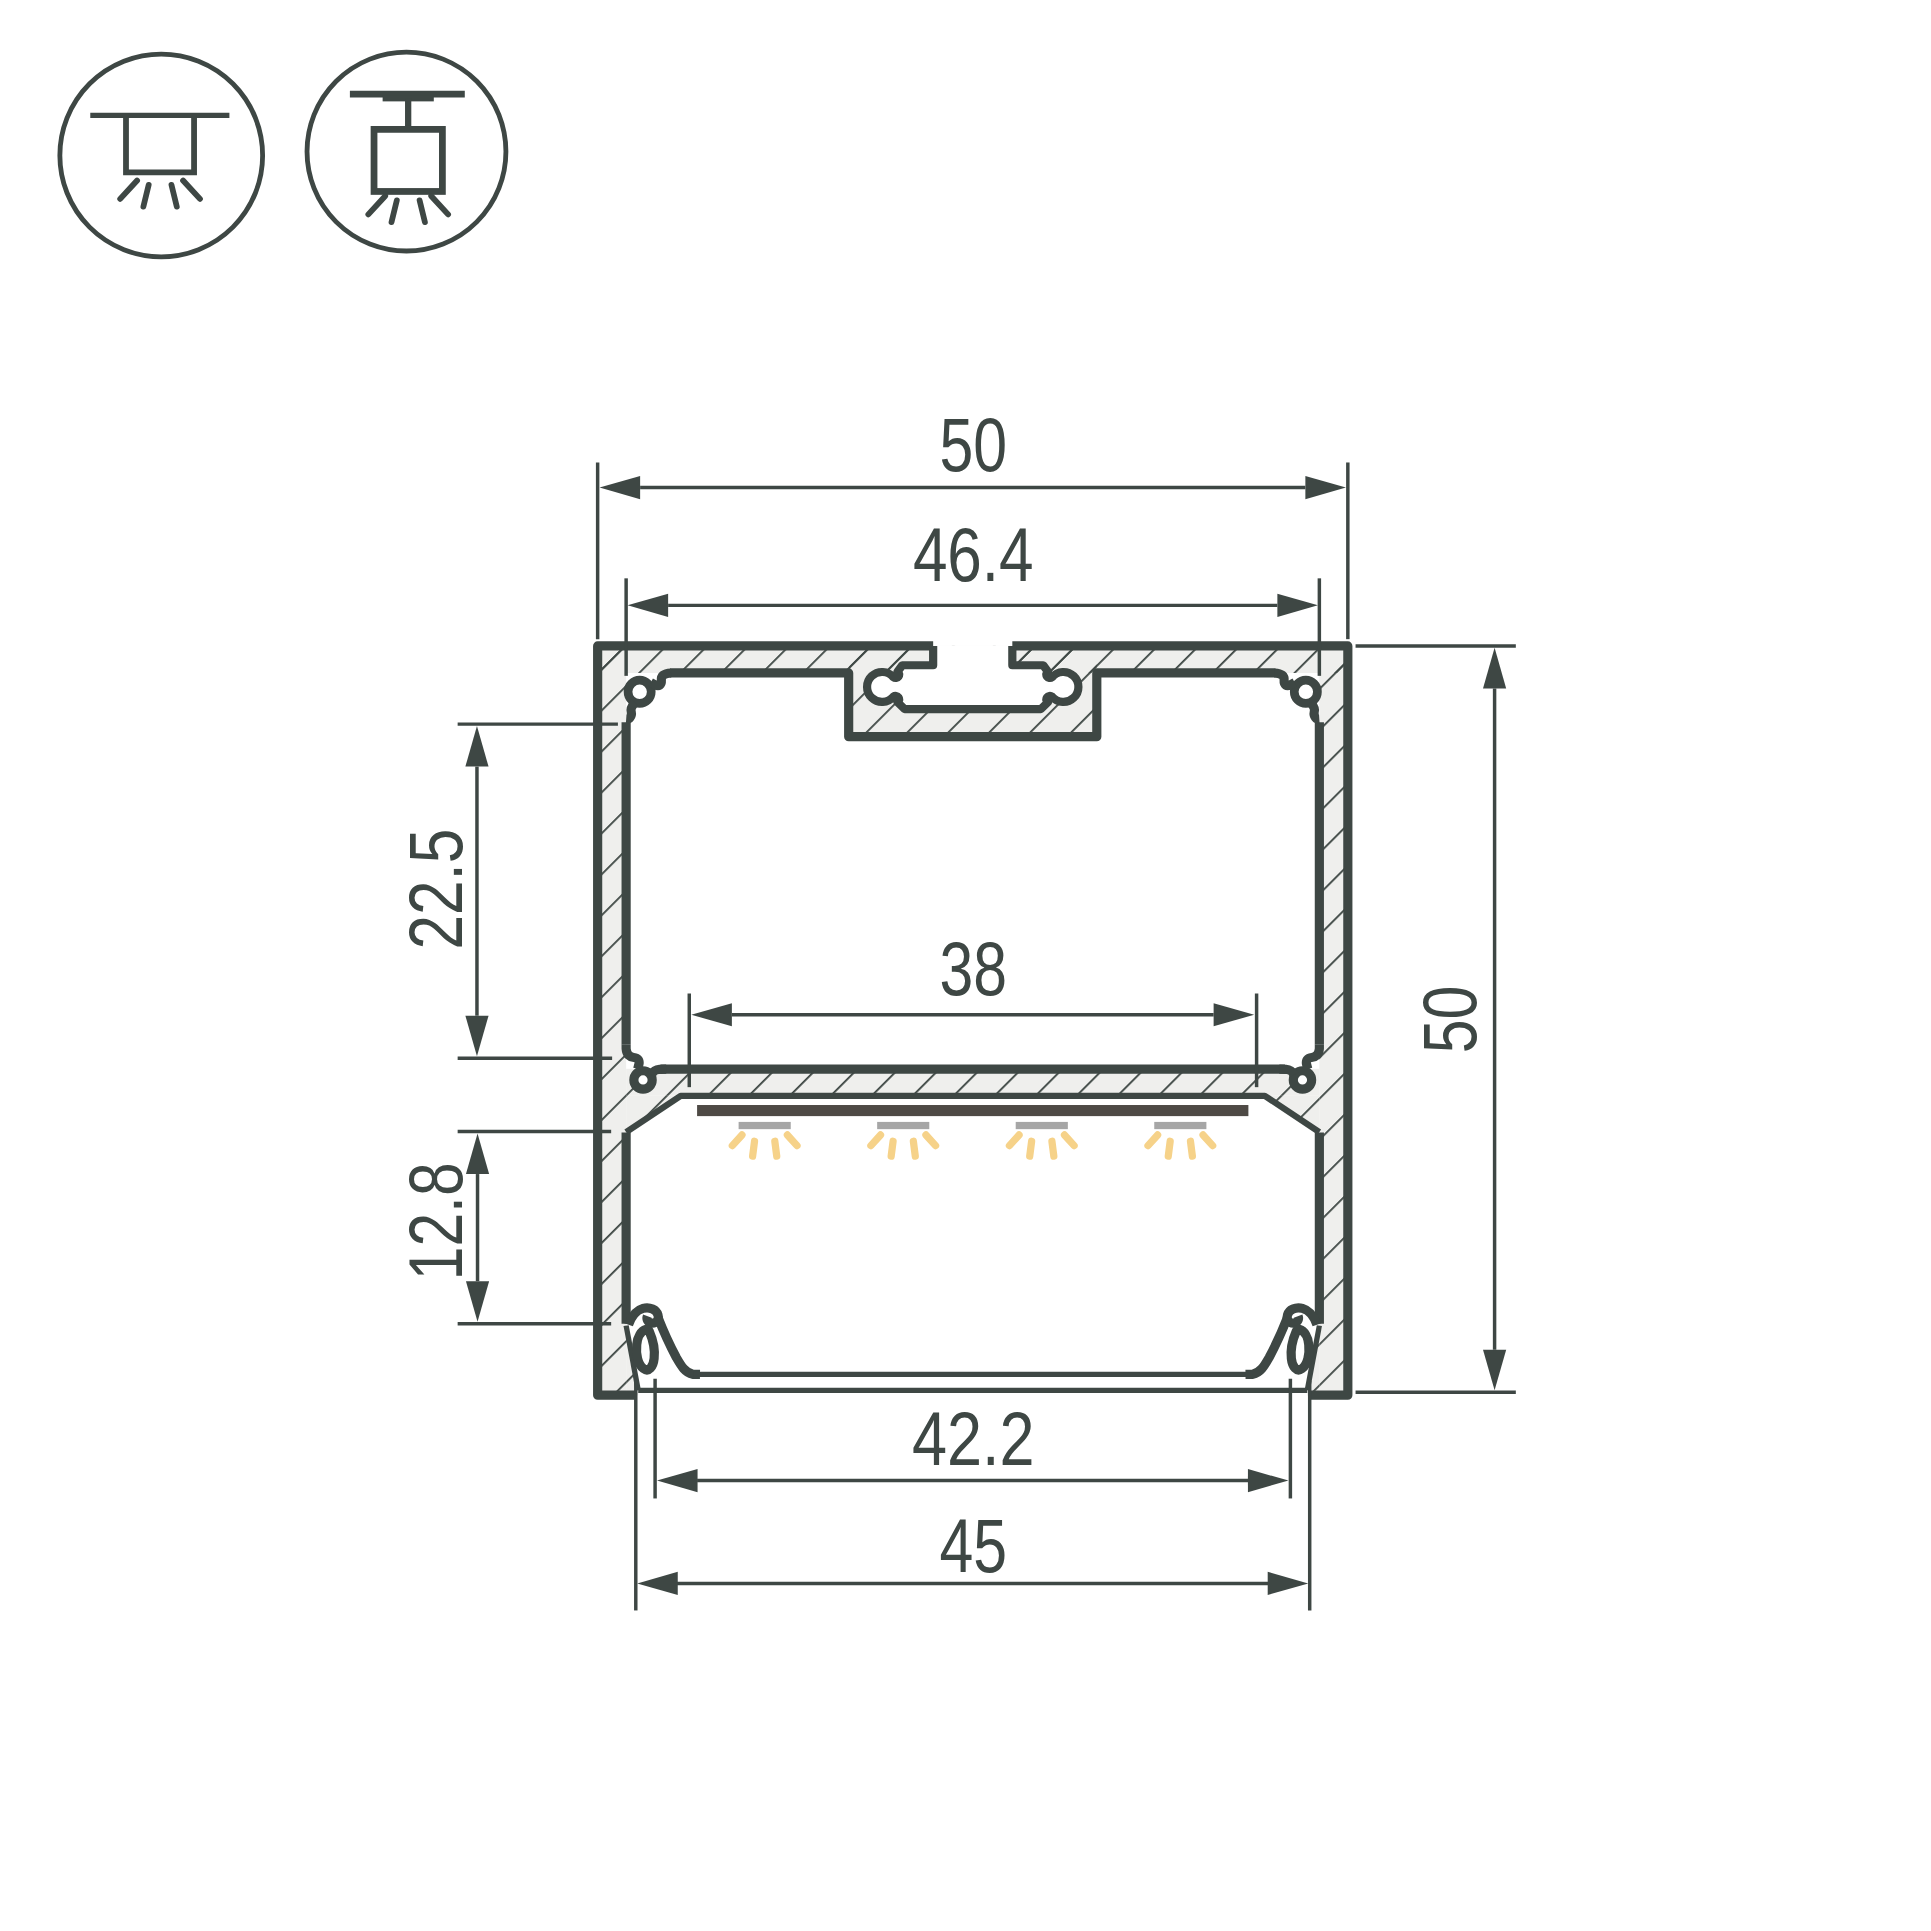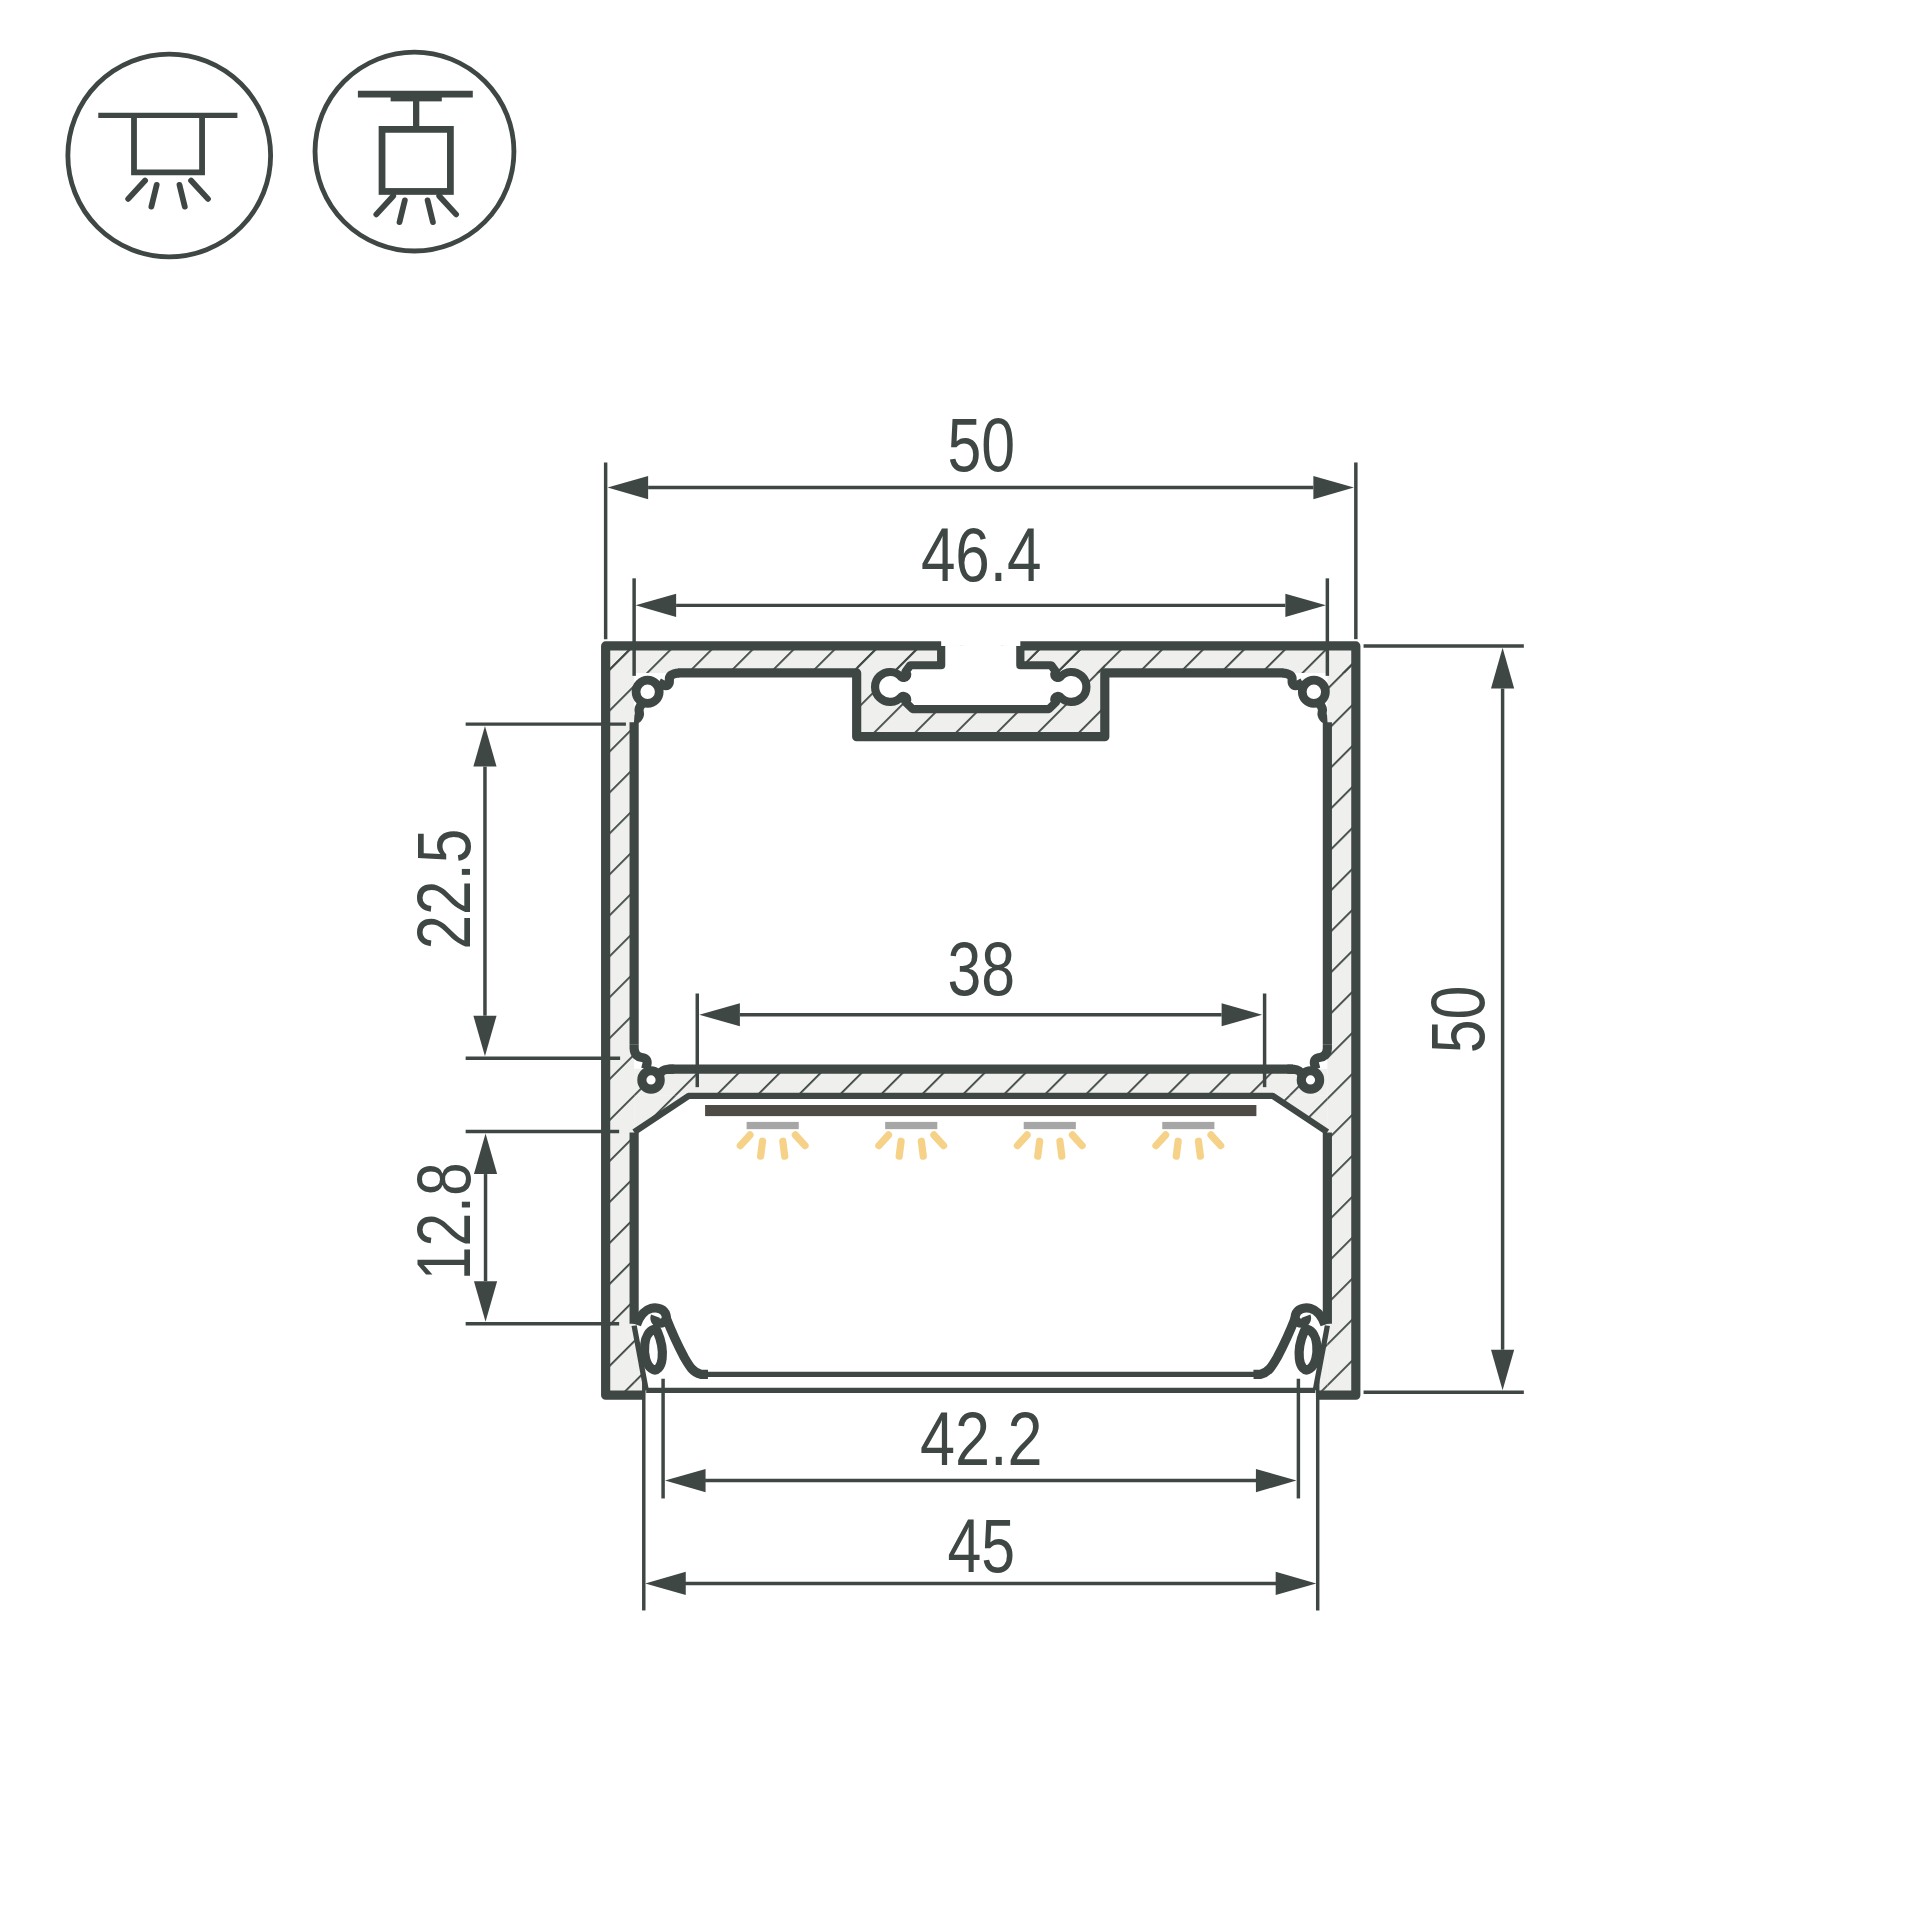--- a/index.html
+++ b/index.html
@@ -1,16 +1,16 @@
 <!DOCTYPE html>
 <html><head>
 <meta charset="utf-8">
 <style>
   html,body{margin:0;padding:0;background:#fff;}
-  #c{width:1903px;height:1931px;position:relative;margin-left:8px;}
+  #c{width:1903px;height:1931px;position:relative;}
   svg{position:absolute;top:0;left:0;}
   text{font-family:"Liberation Sans",sans-serif;fill:#3e4744;}
 </style>
 </head>
 <body>
 <div id="c">
 <svg width="1931" height="1931" viewBox="0 0 2000 2000">
 <defs>
   <pattern id="hatch" width="30" height="30" patternUnits="userSpaceOnUse" patternTransform="rotate(45)">
     <line x1="0" y1="0" x2="0" y2="30" stroke="#3e4744" stroke-width="3.8"></line>

